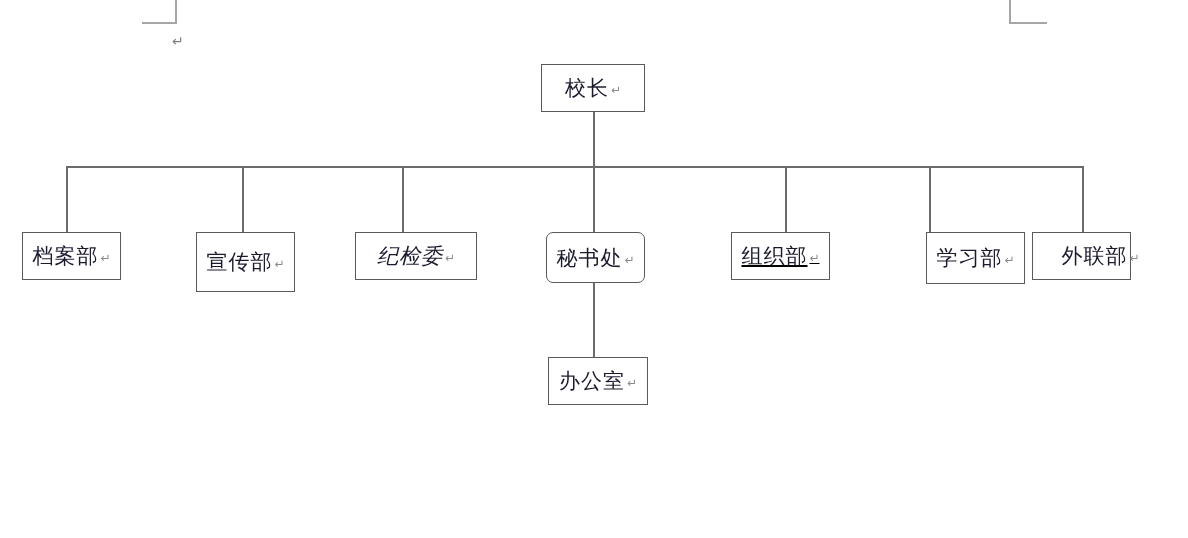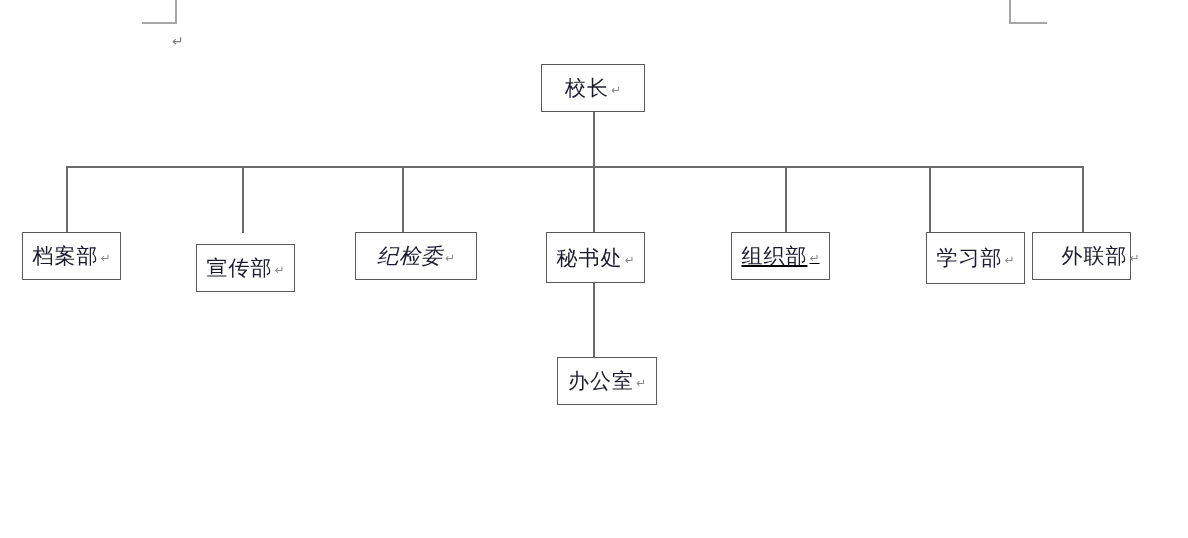--- a/index.html
+++ b/index.html
@@ -124,35 +124,35 @@
     </span>
   </div>
 
   <div class="node" style="left:22px; top:232px; width:99px; height:48px;">
     <span class="label">
       <span>档案部</span>
         <span class="mark">↵</span>
     </span>
   </div>
 
-  <div class="node" style="left:196px; top:244px; width:99px; height:48px;">
+  <div class="node" style="left:196px; top:232px; width:99px; height:60px;">
     <span class="label">
       <span>宣传部</span>
         <span class="mark">↵</span>
     </span>
   </div>
 
   <div class="node" style="left:355px; top:232px; width:122px; height:48px;font-style:italic;">
     <span class="label">
       <span>纪检委</span>
         <span class="mark">↵</span>
     </span>
   </div>
 
-  <div class="node" style="left:546px; top:232px; width:99px; height:51px;">
+  <div class="node" style="left:546px; top:232px; width:99px; height:51px;border-radius:7px;">
     <span class="label">
       <span>秘书处</span>
         <span class="mark">↵</span>
     </span>
   </div>
 
   <div class="node" style="left:731px; top:232px; width:99px; height:48px;text-decoration:underline;">
     <span class="label">
       <span>组织部</span>
         <span class="mark">↵</span>
@@ -166,20 +166,20 @@
     </span>
   </div>
 
   <div class="node" style="left:1032px; top:232px; width:99px; height:48px;padding-left:38px;">
     <span class="label">
       <span>外联部</span>
         <span class="mark">↵</span>
     </span>
   </div>
 
-  <div class="node" style="left:548px; top:357px; width:100px; height:48px;margin-left:9px;">
+  <div class="node" style="left:548px; top:357px; width:100px; height:48px;">
     <span class="label">
       <span>办公室</span>
         <span class="mark">↵</span>
     </span>
   </div>
 
 </div>
 
 </body></html>

